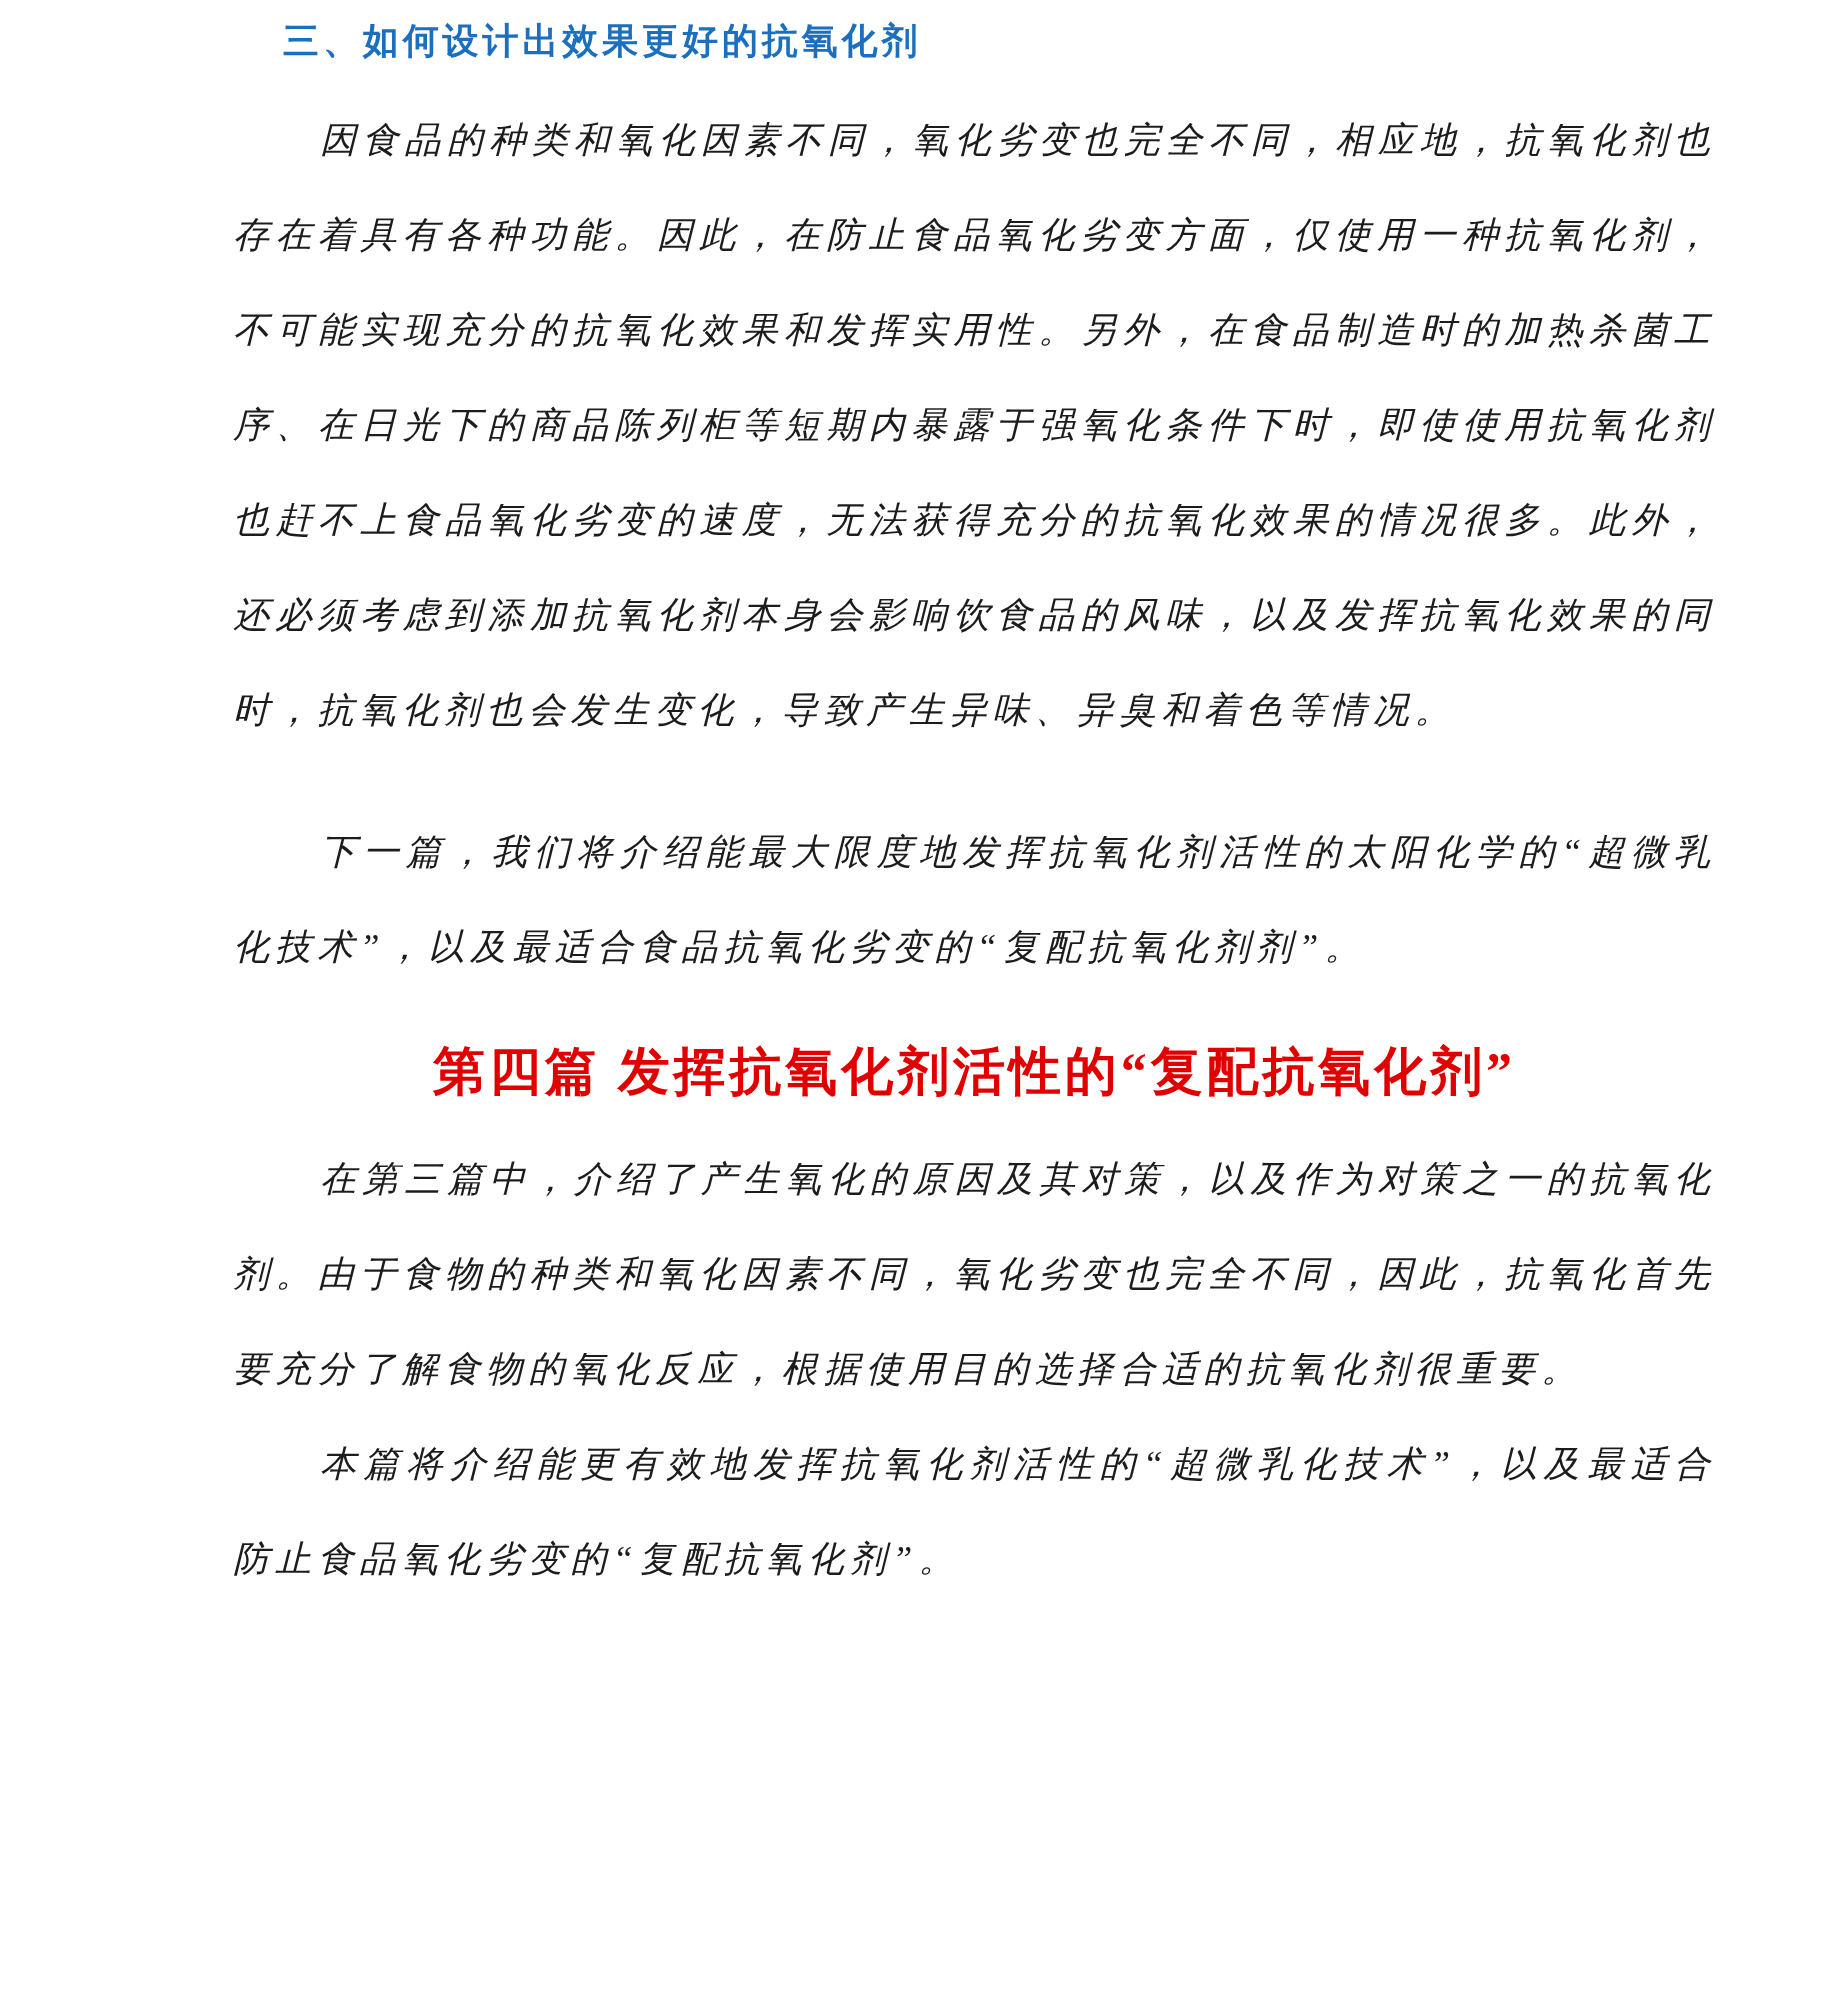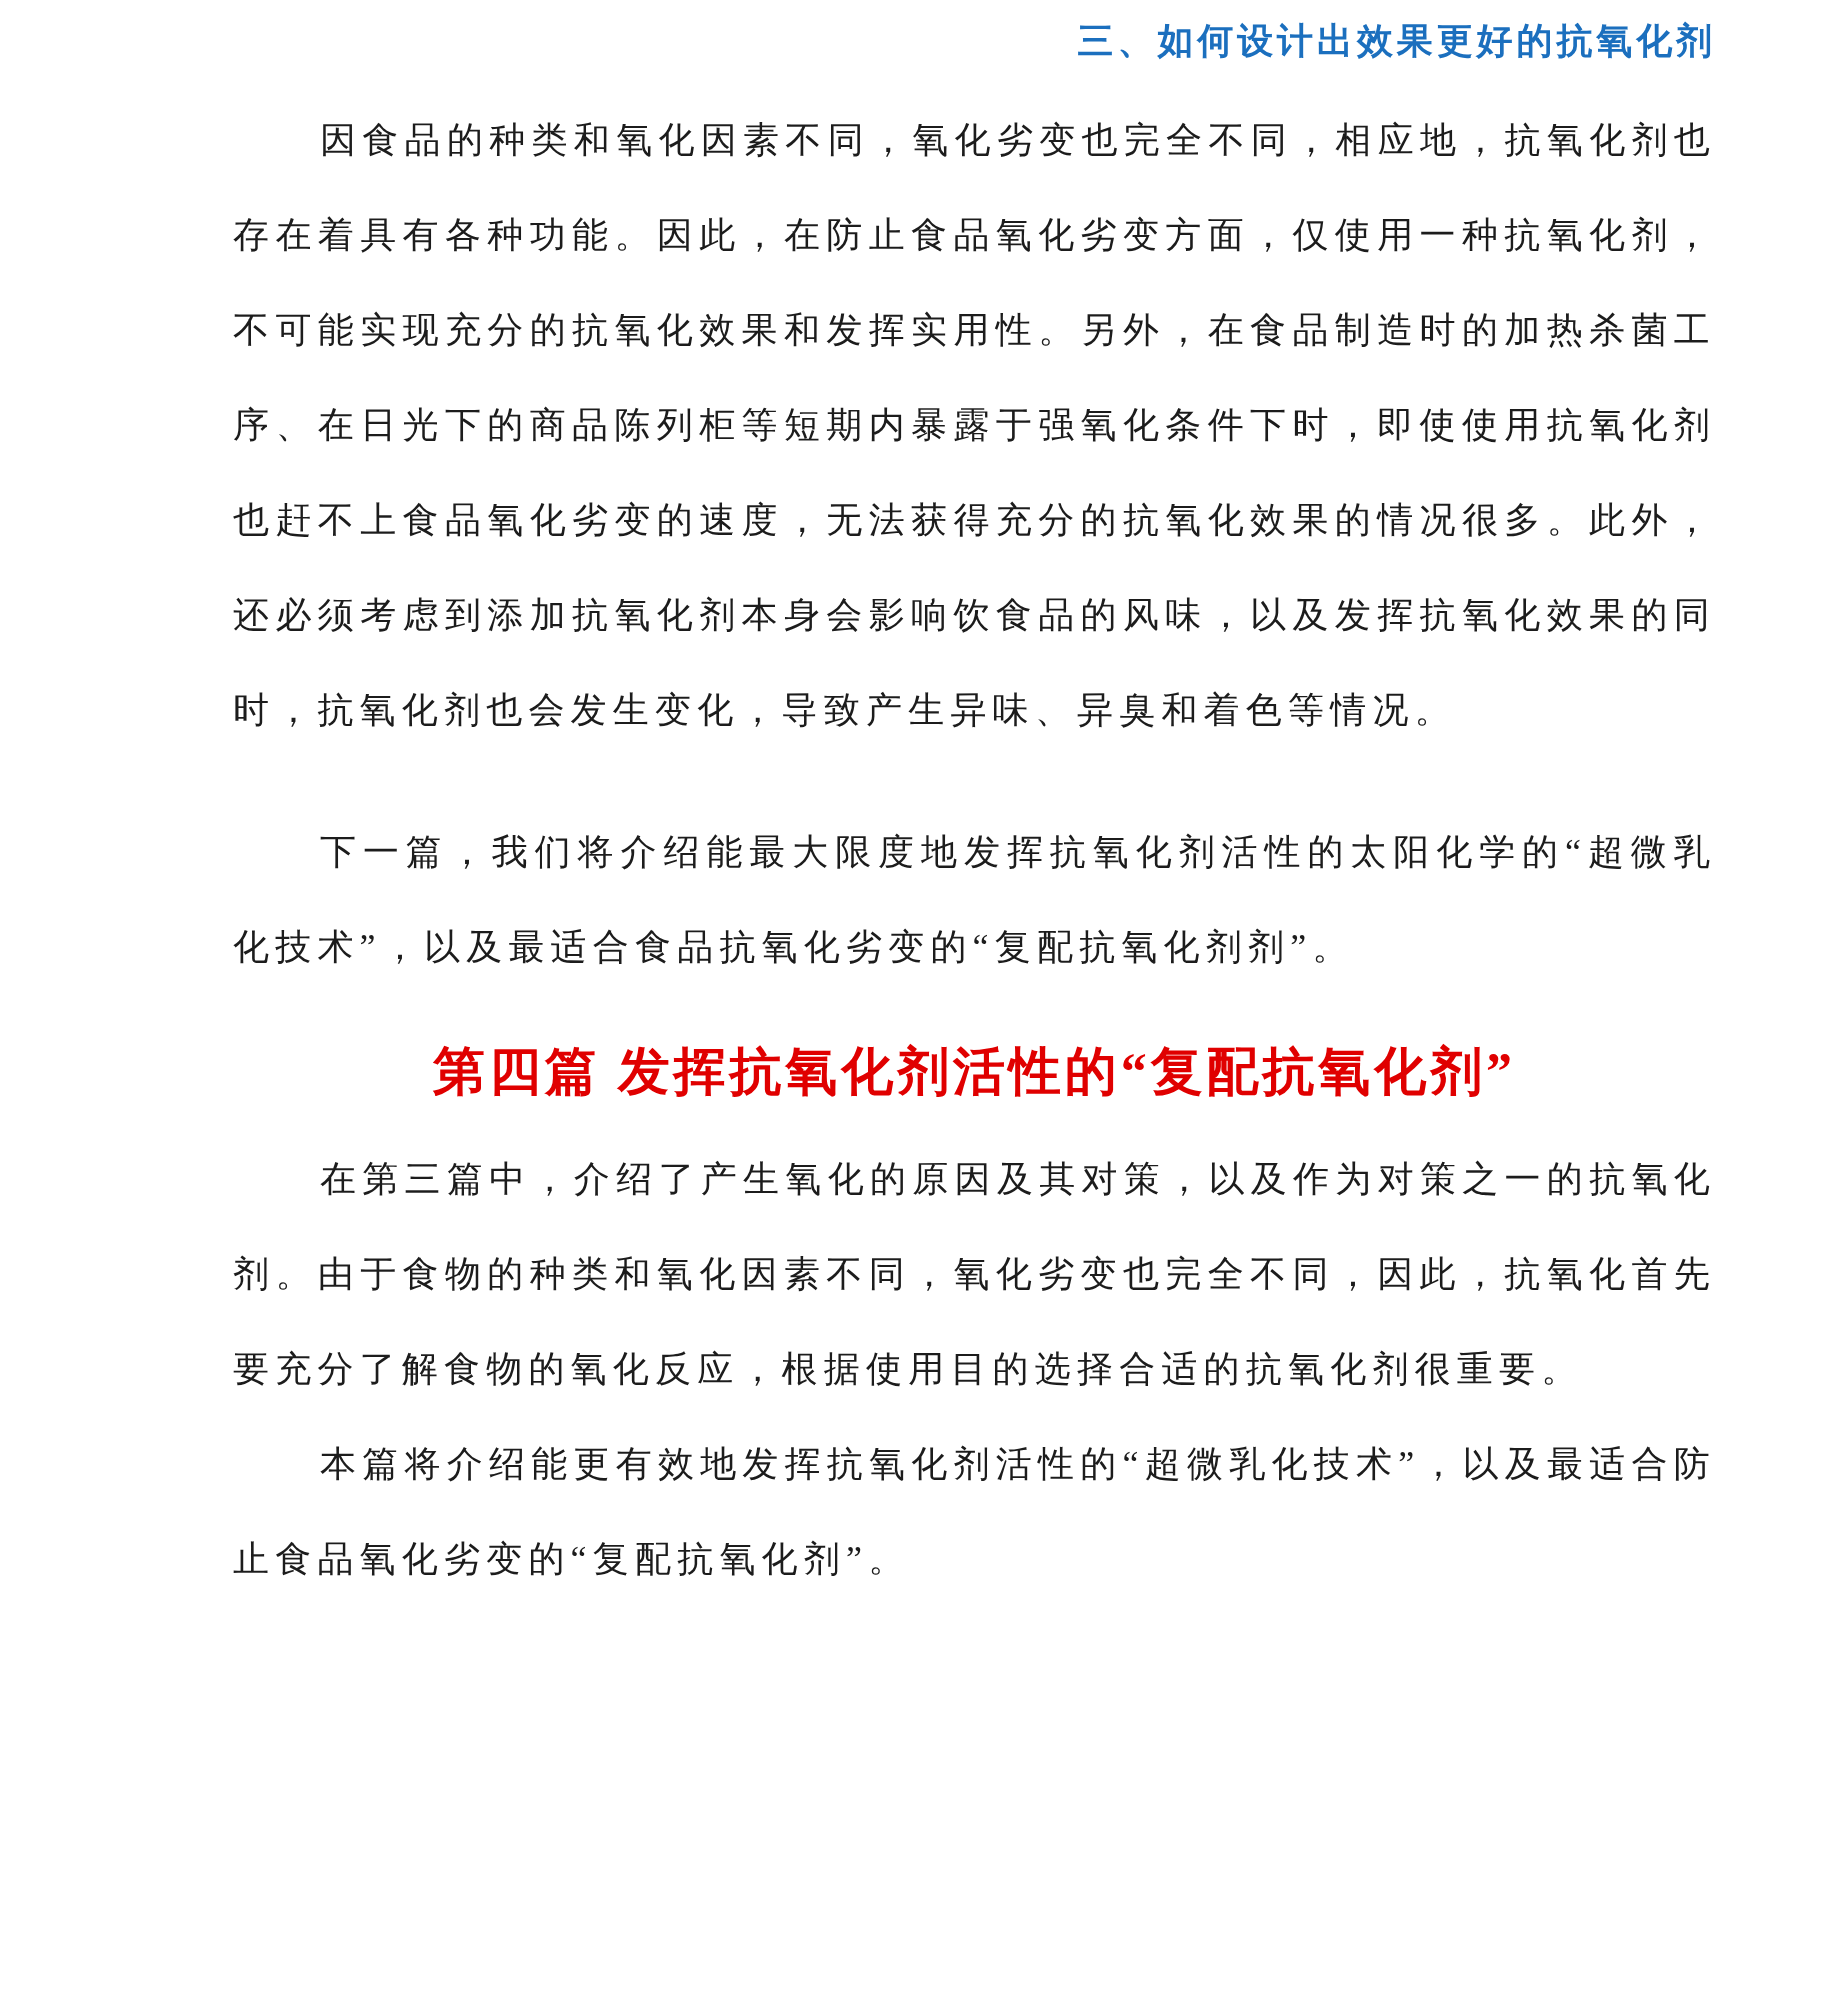--- a/index.html
+++ b/index.html
@@ -21,29 +21,29 @@
     padding: 17px 112px 0 233px;
     overflow: hidden;
     background: #ffffff;
   }
   .h-blue {
     font-size: 36px;
     font-weight: bold;
     letter-spacing: 3.9px;
     line-height: 48px;
     margin: 0 0 28px 50px;
-    text-align: right;
   }
   p.body {
     font-size: 36px;
     letter-spacing: 6.2px;
     line-height: 95px;
     text-align: justify;
     text-indent: 87px;
     margin: 0 0 47px 0;
+    font-style: italic;
   }
   p.body.tight {
     margin: 0;
   }
   .h-red {
     font-size: 52px;
     font-weight: bold;
     letter-spacing: 3.9px;
     line-height: 59px;
     text-align: center;

